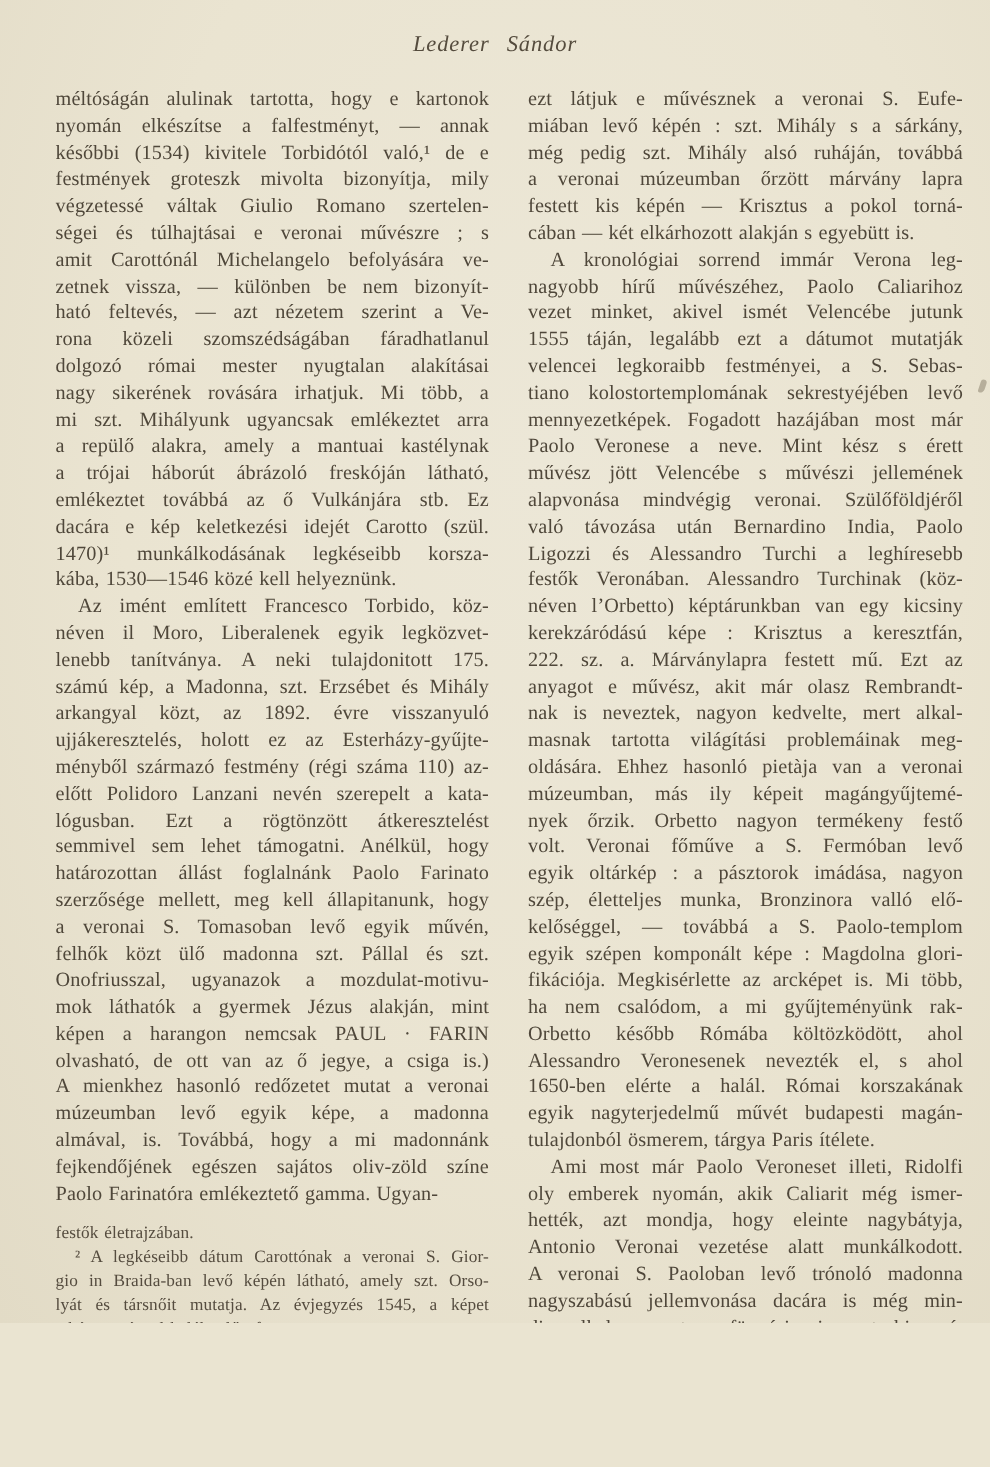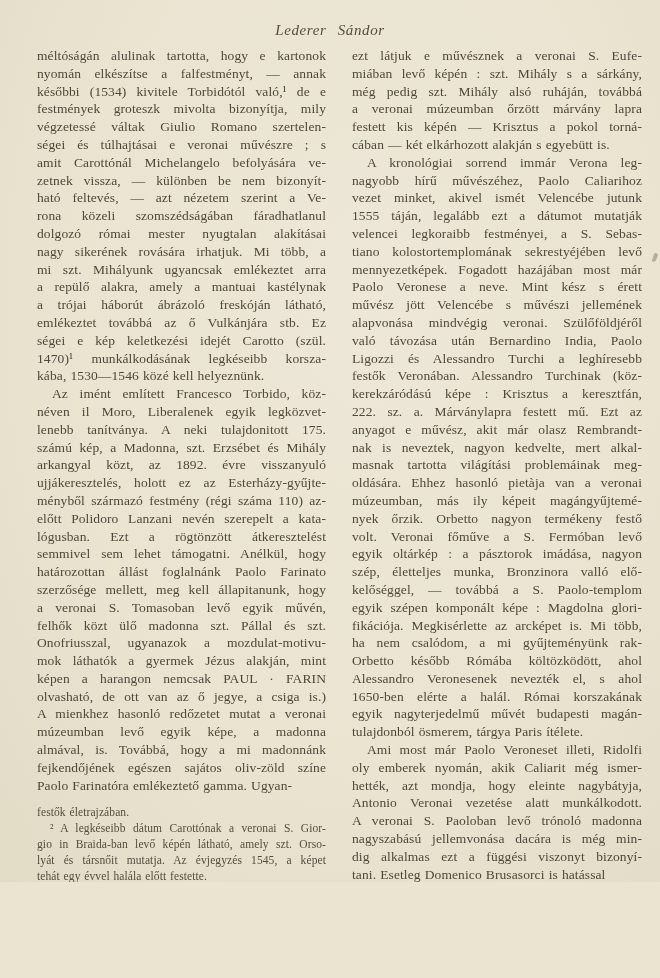--- a/index.html
+++ b/index.html
@@ -15,21 +15,21 @@
   .page{
     position:relative;width:660px;height:882px;overflow:hidden;
     background:radial-gradient(ellipse at 55% 35%, #ece7d7 0%, var(--paper) 55%, #e2dbc6 100%);
     color:var(--ink);
   }
   .running-header{
     position:absolute;top:22px;left:0;width:660px;
     text-align:center;font-style:italic;font-size:15px;
     letter-spacing:0.6px;word-spacing:7px;color:#554c3e;
   }
-  .col{position:absolute;top:47px;}
+  .col{position:absolute;top:57px;}
   .col-left{left:37px;width:289px;}
   .col-right{left:352px;width:290px;}
   .para{margin:0;padding:0;}
   .line{
     font-size:13.5px;line-height:17.8px;height:17.8px;overflow:hidden;
     text-align:justify;text-align-last:justify;
     word-spacing:0.6px;letter-spacing:0.1px;color:var(--ink);
   }
   .line.last{text-align-last:left;}
   .line.indent{text-indent:15px;}
@@ -68,21 +68,21 @@
           <div class="line">amit Carottónál Michelangelo befolyására ve-</div>
           <div class="line">zetnek vissza, — különben be nem bizonyít-</div>
           <div class="line">ható feltevés, — azt nézetem szerint a Ve-</div>
           <div class="line">rona közeli szomszédságában fáradhatlanul</div>
           <div class="line">dolgozó római mester nyugtalan alakításai</div>
           <div class="line">nagy sikerének rovására irhatjuk. Mi több, a</div>
           <div class="line">mi szt. Mihályunk ugyancsak emlékeztet arra</div>
           <div class="line">a repülő alakra, amely a mantuai kastélynak</div>
           <div class="line">a trójai háborút ábrázoló freskóján látható,</div>
           <div class="line">emlékeztet továbbá az ő Vulkánjára stb. Ez</div>
-          <div class="line">ségei e kép keletkezési idejét Carotto (szül.</div>
+          <div class="line">dacára e kép keletkezési idejét Carotto (szül.</div>
           <div class="line">1470)¹ munkálkodásának legkéseibb korsza-</div>
           <div class="line last">kába, 1530—1546 közé kell helyeznünk.</div>
         </div>
         <div class="para">
           <div class="line indent">Az imént említett Francesco Torbido, köz-</div>
           <div class="line">néven il Moro, Liberalenek egyik legközvet-</div>
           <div class="line">lenebb tanítványa. A neki tulajdonitott 175.</div>
           <div class="line">számú kép, a Madonna, szt. Erzsébet és Mihály</div>
           <div class="line">arkangyal közt, az 1892. évre visszanyuló</div>
           <div class="line">ujjákeresztelés, holott ez az Esterházy-gyűjte-</div>
@@ -135,20 +135,21 @@
           <div class="line">1555 táján, legalább ezt a dátumot mutatják</div>
           <div class="line">velencei legkoraibb festményei, a S. Sebas-</div>
           <div class="line">tiano kolostortemplomának sekrestyéjében levő</div>
           <div class="line">mennyezetképek. Fogadott hazájában most már</div>
           <div class="line">Paolo Veronese a neve. Mint kész s érett</div>
           <div class="line">művész jött Velencébe s művészi jellemének</div>
           <div class="line">alapvonása mindvégig veronai. Szülőföldjéről</div>
           <div class="line">való távozása után Bernardino India, Paolo</div>
           <div class="line">Ligozzi és Alessandro Turchi a leghíresebb</div>
           <div class="line">festők Veronában. Alessandro Turchinak (köz-</div>
+          <div class="line">néven l’Orbetto) képtárunkban van egy kicsiny</div>
           <div class="line">kerekzáródású képe : Krisztus a keresztfán,</div>
           <div class="line">222. sz. a. Márványlapra festett mű. Ezt az</div>
           <div class="line">anyagot e művész, akit már olasz Rembrandt-</div>
           <div class="line">nak is neveztek, nagyon kedvelte, mert alkal-</div>
           <div class="line">masnak tartotta világítási problemáinak meg-</div>
           <div class="line">oldására. Ehhez hasonló pietàja van a veronai</div>
           <div class="line">múzeumban, más ily képeit magángyűjtemé-</div>
           <div class="line">nyek őrzik. Orbetto nagyon termékeny festő</div>
           <div class="line">volt. Veronai főműve a S. Fermóban levő</div>
           <div class="line">egyik oltárkép : a pásztorok imádása, nagyon</div>

